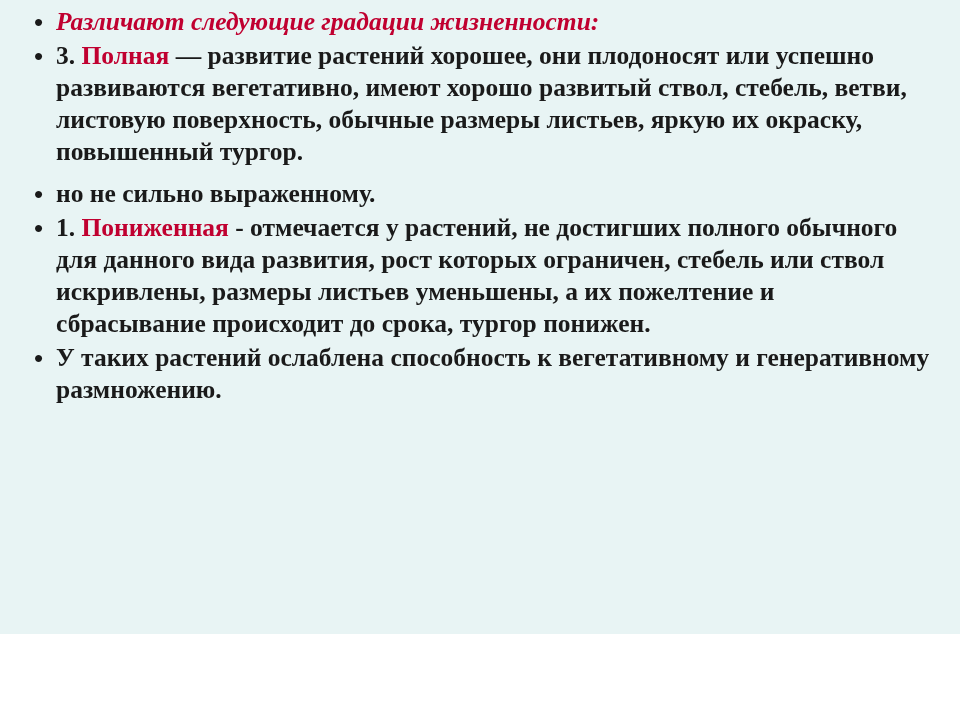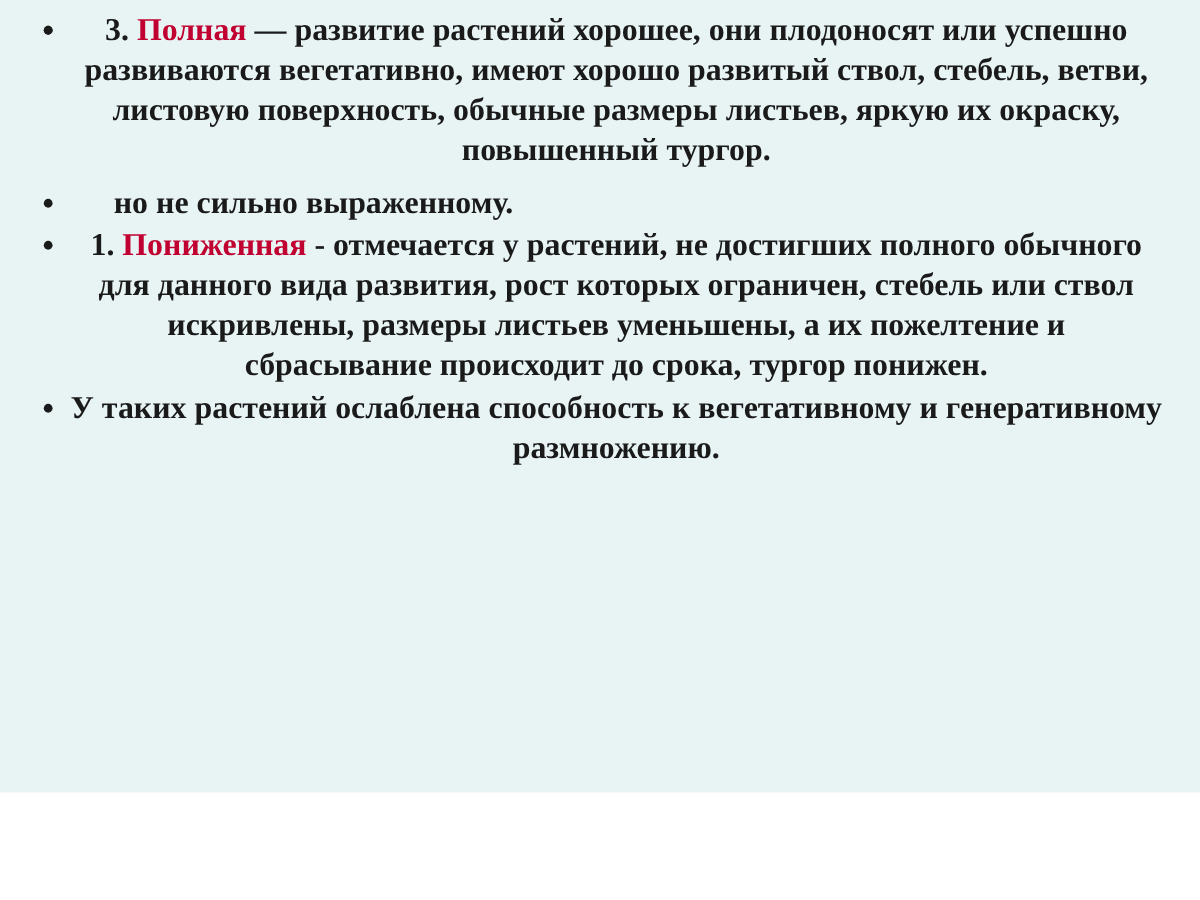--- a/index.html
+++ b/index.html
@@ -67,37 +67,36 @@
     font-style: italic;
     font-weight: bold;
     font-size: 25.5px;
     line-height: 1.2;
   }
   .accent {
     color: #c00030;
   }
   .para {
     display: block;
-    text-align: center;
   }
   .sub-line {
     display: block;
     margin-top: 10px;
-    margin-left: 35px;
   }
 </style>
 </head>
 <body>
 
 <div class="slide">
   <div class="slide-inner">
     <ul class="bullets">
 
       <li class="bullet">
         <span class="dot">•</span>
+        <span class="heading-line">Различают следующие градации жизненности:</span>
       </li>
 
       <li class="bullet">
         <span class="dot">•</span>
         <span class="para"><span>3.</span> <span class="accent">Полная</span><span> — развитие растений хорошее, они плодоносят или успешно развиваются вегетативно, имеют хорошо развитый ствол, стебель, ветви, листовую поверхность, обычные размеры листьев, яркую их окраску, повышенный тургор.</span></span>
       </li>
 
       <li class="bullet">
         <span class="dot">•</span>
         <span class="sub-line">но не сильно выраженному.</span>

